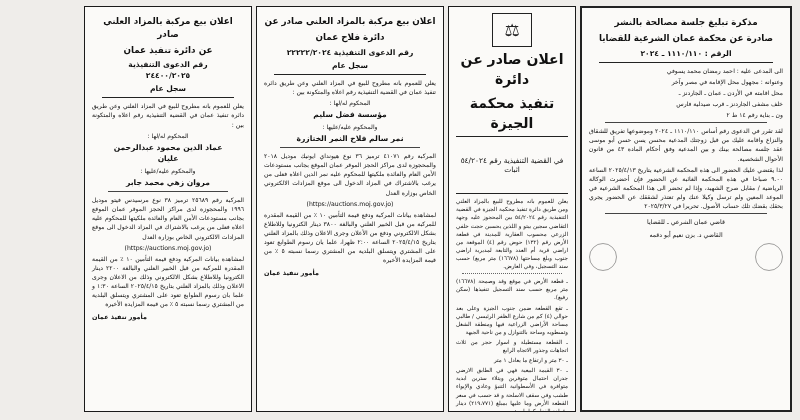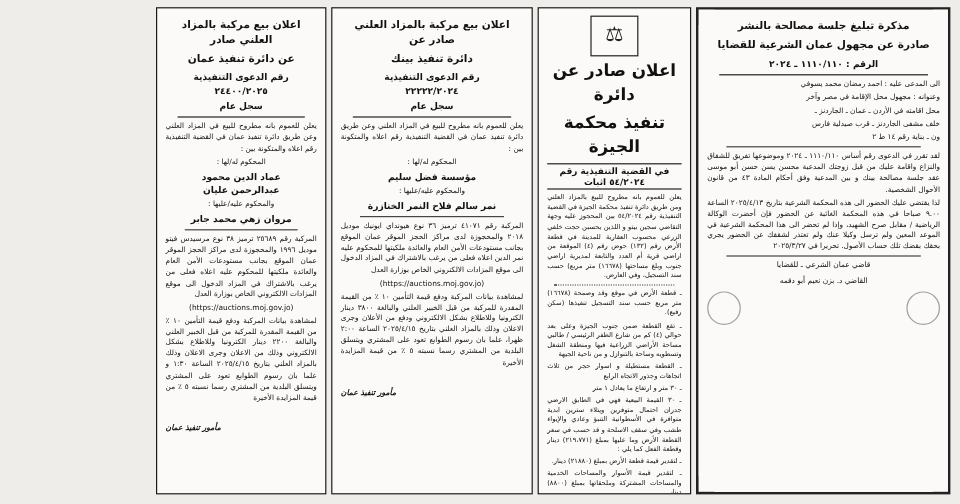--- a/index.html
+++ b/index.html
@@ -78,76 +78,75 @@
     font-size:6.2px;
     direction:ltr;
     text-align:center;
     margin:3px 0;
     word-break:break-all;
   }
   .foot{
     font-size:6.4px;
     font-weight:bold;
     text-align:center;
-    margin-top:16px;
+    margin-top:4px;
     line-height:1.5;
-    font-style:italic;
   }
   .foot.rt{text-align:left;}
   .sign{
     font-size:6.2px;
     line-height:1.5;
     text-align:center;
     margin-top:3px;
   }
   .sealrow{display:flex;justify-content:space-between;align-items:flex-end;margin-top:4px;}
   .stamp{
     width:26px;height:26px;border:1.2px solid #555;border-radius:50%;
     opacity:.55;
   }
   .hdrbar{
     border-top:1.6px solid #222;border-bottom:1.6px solid #222;
-    padding:1px 0;margin:3px 0;
-    font-weight:bold;font-size:7.4px;
+    padding:19px 0;margin:3px 0;
+    font-weight:normal;font-size:7.4px;
   }
   .logo{
     width:40px;height:34px;margin:0 auto 2px auto;
     position:relative;
   }
   .logo .box{
     position:absolute;inset:0;
     border:1.6px solid #222;
   }
   .logo .bird{
     position:absolute;left:50%;top:50%;transform:translate(-50%,-50%);
     font-size:17px;line-height:1;color:#222;
   }
   .tickline{
     display:block;height:0;border-top:1px dotted #666;margin:3px 6px;
   }
   .w1{width:212px;}
   .w2{width:128px;}
-  .w3{width:168px;}
-  .w4{width:142px;}
+  .w3{width:188px;}
+  .w4{width:168px;}
   .colwrap{height:406px;}
 </style>
 </head>
 <body>
 
 <div class="page">
 
   <div class="col w1 colwrap">
     <div class="ad">
       <span class="corner c-tl"></span>
       <span class="corner c-tr"></span>
       <span class="corner c-bl"></span>
       <span class="corner c-br"></span>
 
       <div class="ttl big">مذكرة تبليغ جلسة مصالحة بالنشر</div>
-      <div class="ttl big">صادرة عن مجهول عمان الشرعية للقضايا</div>
+      <div class="ttl big">صادرة عن محكمة عمان الشرعية للقضايا</div>
       <div class="sub">الرقم : ١١١٠/١١٠ ـ ٢٠٢٤</div>
       <div class="rule"></div>
 
       <div class="body j">الى المدعى عليه : احمد رمضان محمد يسوفي</div>
       <div class="body j">وعنوانه : مجهول محل الإقامة في مصر وآخر</div>
       <div class="body j">محل اقامته في الأردن ـ عمان ـ الجاردنز ـ</div>
       <div class="body j">خلف مشفى الجاردنز ـ قرب صيدلية فارس</div>
       <div class="body j">ون ـ بناية رقم ١٤ ط ٢</div>
       <div class="rule thin"></div>
 
@@ -187,21 +186,21 @@
       <div class="body small j">فعلى من يرغب بالاشتراك في المزاد العلني الحضور الى دائرة تنفيذ محكمة الجيزة لتقديم عطاؤه او الدخول من خلال المنصة الالكترونية</div>
       <div class="body small j">(https://auctions.moj.gov.jo) ودفع قيمة التأمين مبلغ ١٠٪ من القيمة المقدرة والاحالة القطعية سوف تجري بتاريخ ٢٠٢٥/٤/٢١ شريطة ان ينتهي المزاد العلني في اليوم الأخير المحدد بالاعلان ٤/٢١ ويتحمل المشتري رسوم الدلالة والطوابع وكافة الرسوم</div>
       <div class="body small j"></div>
 
     </div>
   </div>
 
   <div class="col w3 colwrap">
     <div class="ad plain">
       <div class="ttl big">اعلان بيع مركبة بالمزاد العلني صادر عن</div>
-      <div class="ttl big">دائرة تنفيذ بينك</div>
+      <div class="ttl big">دائرة فلاح عمان</div>
       <div class="sub">رقم الدعوى التنفيذية ٢٢٢٢٢/٢٠٢٤</div>
       <div class="sub">سجل عام</div>
       <div class="rule"></div>
 
       <div class="body j">يعلن للعموم بانه مطروح للبيع في المزاد العلني وعن طريق دائرة تنفيذ عمان في القضية التنفيذية رقم اعلاه والمتكونة بين :</div>
       <div class="body center">المحكوم له/لها :</div>
       <div class="sub">مؤسسة فضل سليم</div>
       <div class="body center">والمحكوم عليه/عليها :</div>
       <div class="sub">نمر سالم فلاح النمر الخنازرة</div>
       <div class="rule thin"></div>

